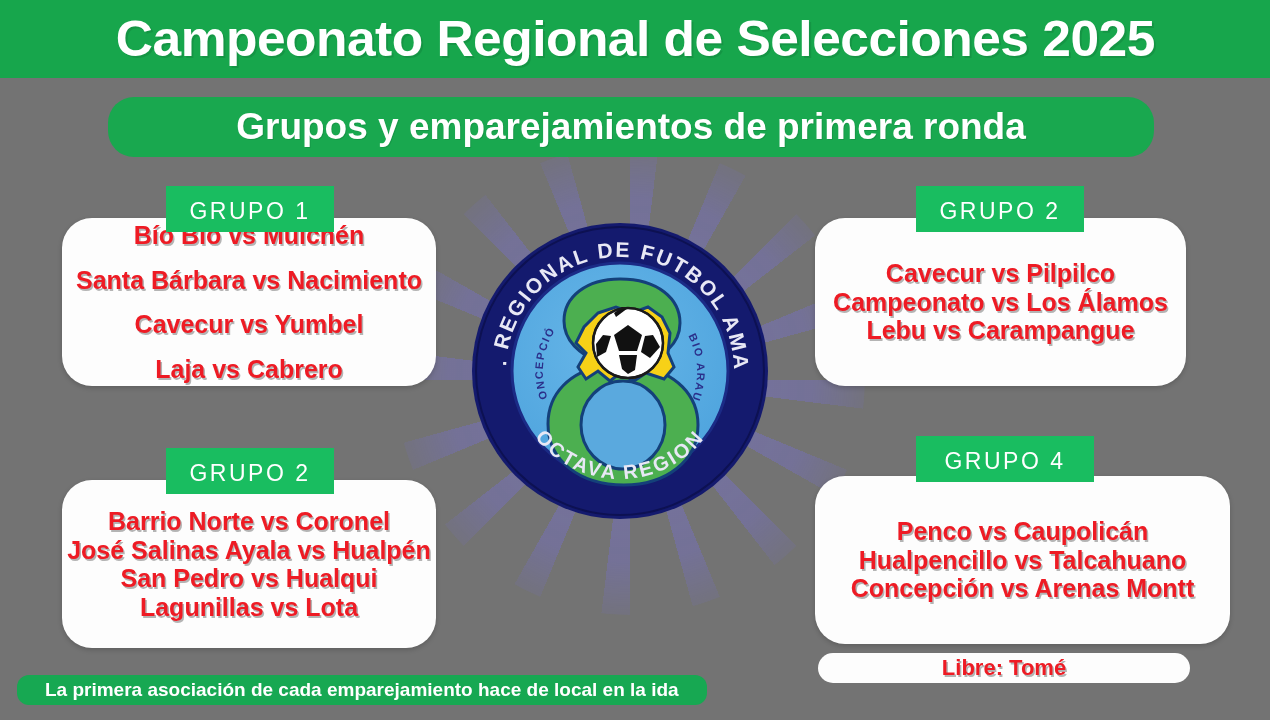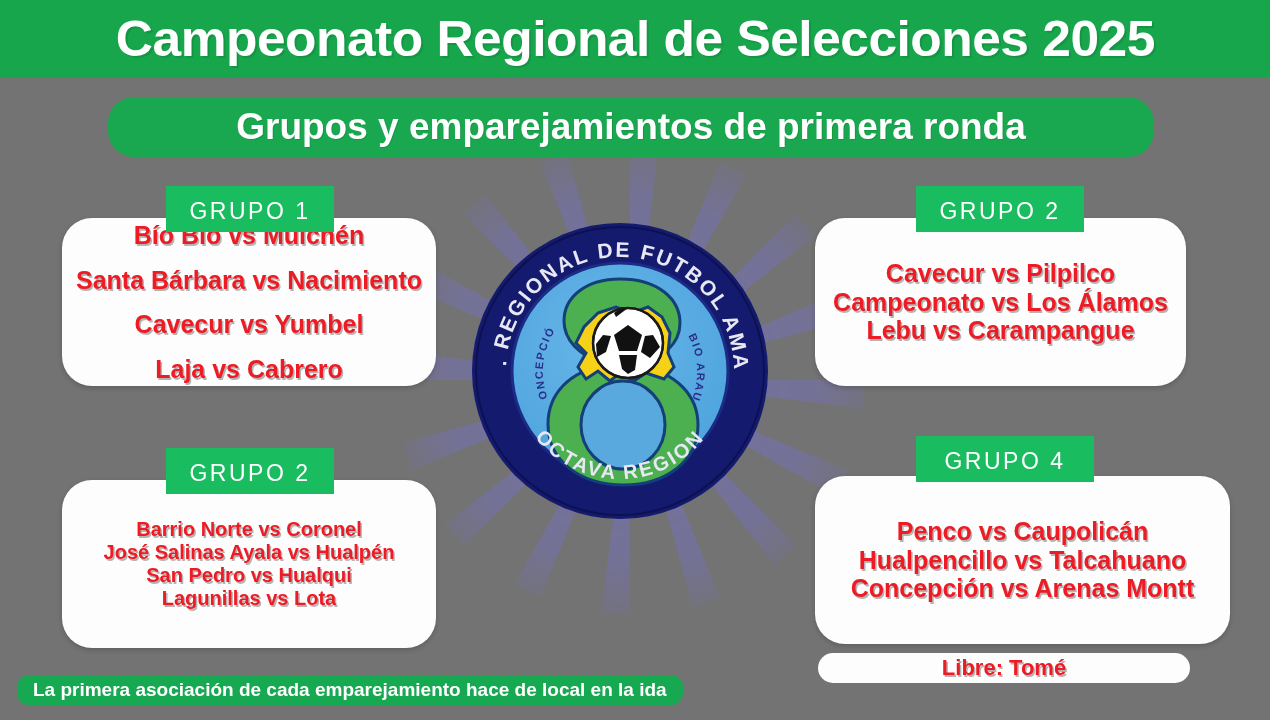--- a/index.html
+++ b/index.html
@@ -119,21 +119,21 @@
   #group1 .match { font-size: 25px; }
 
   
   #group2 .group-label { left: 916px; top: 186px; width: 168px; }
   #group2 .group-card  { left: 815px; top: 218px; width: 371px; height: 168px; }
   #group2 .match { font-size: 25px; }
 
   
   #group3 .group-label { left: 166px; top: 448px; width: 168px; }
   #group3 .group-card  { left: 62px;  top: 480px; width: 374px; height: 168px; }
-  #group3 .match { font-size: 20px; }
+  #group3 .match { font-size: 25px; }
 
   
   #group4 .group-label { left: 916px; top: 436px; width: 178px; }
   #group4 .group-card  { left: 815px; top: 476px; width: 415px; height: 168px; }
   #group4 .match { font-size: 25px; }
 
   .bye-pill {
     position: absolute;
     left: 818px;
     top: 653px;
@@ -153,21 +153,21 @@
     white-space: nowrap;
     text-shadow: 1.5px 1.5px 0 rgba(90,90,90,0.45);
   }
 
   
   .footer-note {
     position: absolute;
     left: 17px;
     top: 675px;
     height: 30px;
-    padding: 0 16px;
+    padding: 0 28px;
     background: #17a852;
     border-radius: 12px;
     display: flex;
     align-items: center;
   }
   .footer-note-text {
     color: #ffffff;
     font-size: 19px;
     font-weight: 700;
     white-space: nowrap;

